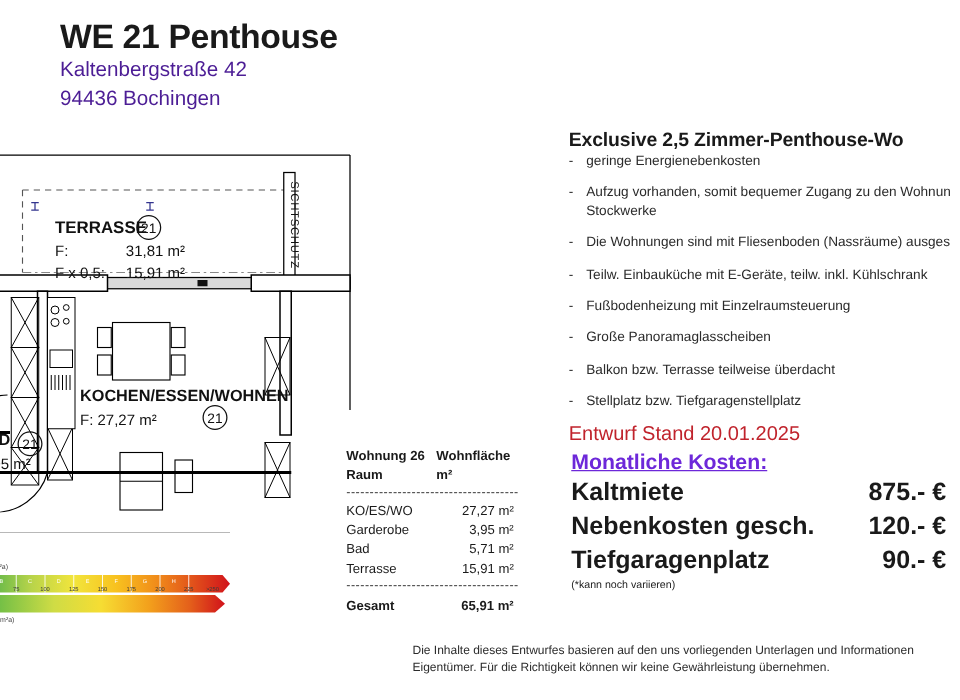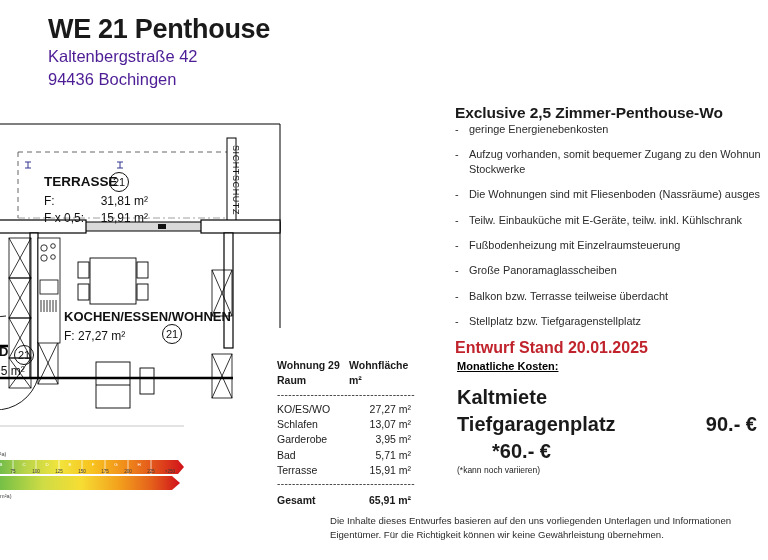--- a/index.html
+++ b/index.html
@@ -39,24 +39,24 @@
 
   
   #right{position:absolute;left:455px;top:104px;width:340px;}
   #right .headline{font-size:15.5px;font-weight:bold;white-space:nowrap;color:#1a1a1a;letter-spacing:-0.1px;}
   #bullets{margin-top:12px;}
   #bullets li{display:flex;font-size:10.9px;line-height:1.32;margin-bottom:11px;color:#2b2b2b;}
   #bullets li .dash{width:14px;flex:0 0 14px;}
   #bullets li .txt{flex:1 1 auto;white-space:pre-line;}
   #bullets{list-style:none;margin:0;padding:0;}
 
-  #draft{position:absolute;left:455px;top:339px;font-size:16px;font-weight:700;color:#c0232c;white-space:nowrap;}
+  #draft{position:absolute;left:455px;top:339px;font-size:16px;font-weight:400;color:#c0232c;white-space:nowrap;}
 
   #costs{position:absolute;left:457px;top:360px;width:300px;}
-  #costs .ctitle{font-size:11px;font-weight:bold;text-decoration:underline;color:#000000;margin-bottom:12px;}
+  #costs .ctitle{font-size:17px;font-weight:bold;text-decoration:underline;color:#6d28d9;margin-bottom:1px;}
   #costs .crow{display:flex;align-items:baseline;font-size:20px;line-height:1.34;color:#1a1a1a;font-weight:bold;}
   #costs .crow .label{flex:1 1 auto;white-space:nowrap;}
   #costs .crow .value{width:94px;text-align:right;white-space:nowrap;}
   #costs .note{font-size:8.5px;color:#222;margin-top:1px;}
 
   
   #footer{position:absolute;left:330px;top:514px;width:452px;font-size:9.6px;line-height:1.48;color:#2b2b2b;}
   #footer .ln{white-space:nowrap;}
 </style>
 </head>
@@ -263,38 +263,34 @@
       <path d="M2 52 H230 L238 59 L230 66 H2 Z" fill="url(#eg2)"></path>
       <circle cx="10" cy="72" r="4.5" fill="#fff" stroke="#7a7a7a" stroke-width="0.6"></circle>
       <rect x="20" y="68" width="7" height="6" fill="#fff" stroke="#9a9a9a" stroke-width="0.6"></rect>
       <text x="31" y="73.5" font-family="Liberation Sans, sans-serif" font-size="5.6" fill="#444" id="svg-e-botval">17,6 kWh/(m²a)</text>
       <text x="0" y="81" font-family="Liberation Sans, sans-serif" font-size="6.5" fill="#2b6f3c" id="svg-e-botcap">rgiebedarf</text>
     </svg>
   </div>
 
   <div id="areatable">
     <div class="thead">
-      <div class="c1">Wohnung 29</div>
+      <div class="c1">Wohnung 26</div>
       <div class="c2">Wohnfläche</div>
     </div>
     <div class="thead">
       <div class="c1">Raum</div>
       <div class="c2">m²</div>
     </div>
     <div class="rule">-------------------------------------</div>
     <div id="area-rows">
         <div class="row">
           <div class="c1">KO/ES/WO</div>
           <div class="c2">27,27 m²</div>
         </div>
         <div class="row">
-          <div class="c1">Schlafen</div>
-          <div class="c2">13,07 m²</div>
-        </div>
-        <div class="row">
           <div class="c1">Garderobe</div>
           <div class="c2">3,95 m²</div>
         </div>
         <div class="row">
           <div class="c1">Bad</div>
           <div class="c2">5,71 m²</div>
         </div>
         <div class="row">
           <div class="c1">Terrasse</div>
           <div class="c2">15,91 m²</div>
@@ -346,27 +342,31 @@
       </ul>
   </div>
 
   <div id="draft">Entwurf Stand 20.01.2025</div>
 
   <div id="costs">
     <div class="ctitle">Monatliche Kosten:</div>
     <div id="cost-rows">
         <div class="crow">
           <div class="label">Kaltmiete</div>
+          <div class="value">875.- €</div>
+        </div>
+        <div class="crow">
+          <div class="label">Nebenkosten gesch.</div>
+          <div class="value">120.- €</div>
         </div>
         <div class="crow">
           <div class="label">Tiefgaragenplatz</div>
           <div class="value">90.- €</div>
         </div>
         <div class="crow">
-          <div class="value">*60.- €</div>
         </div>
       </div>
     <div class="note">(*kann noch variieren)</div>
   </div>
 
   <div id="footer">
     <div class="ln">Die Inhalte dieses Entwurfes basieren auf den uns vorliegenden Unterlagen und Informationen</div>
     <div class="ln">Eigentümer. Für die Richtigkeit können wir keine Gewährleistung übernehmen.</div>
   </div>
 

